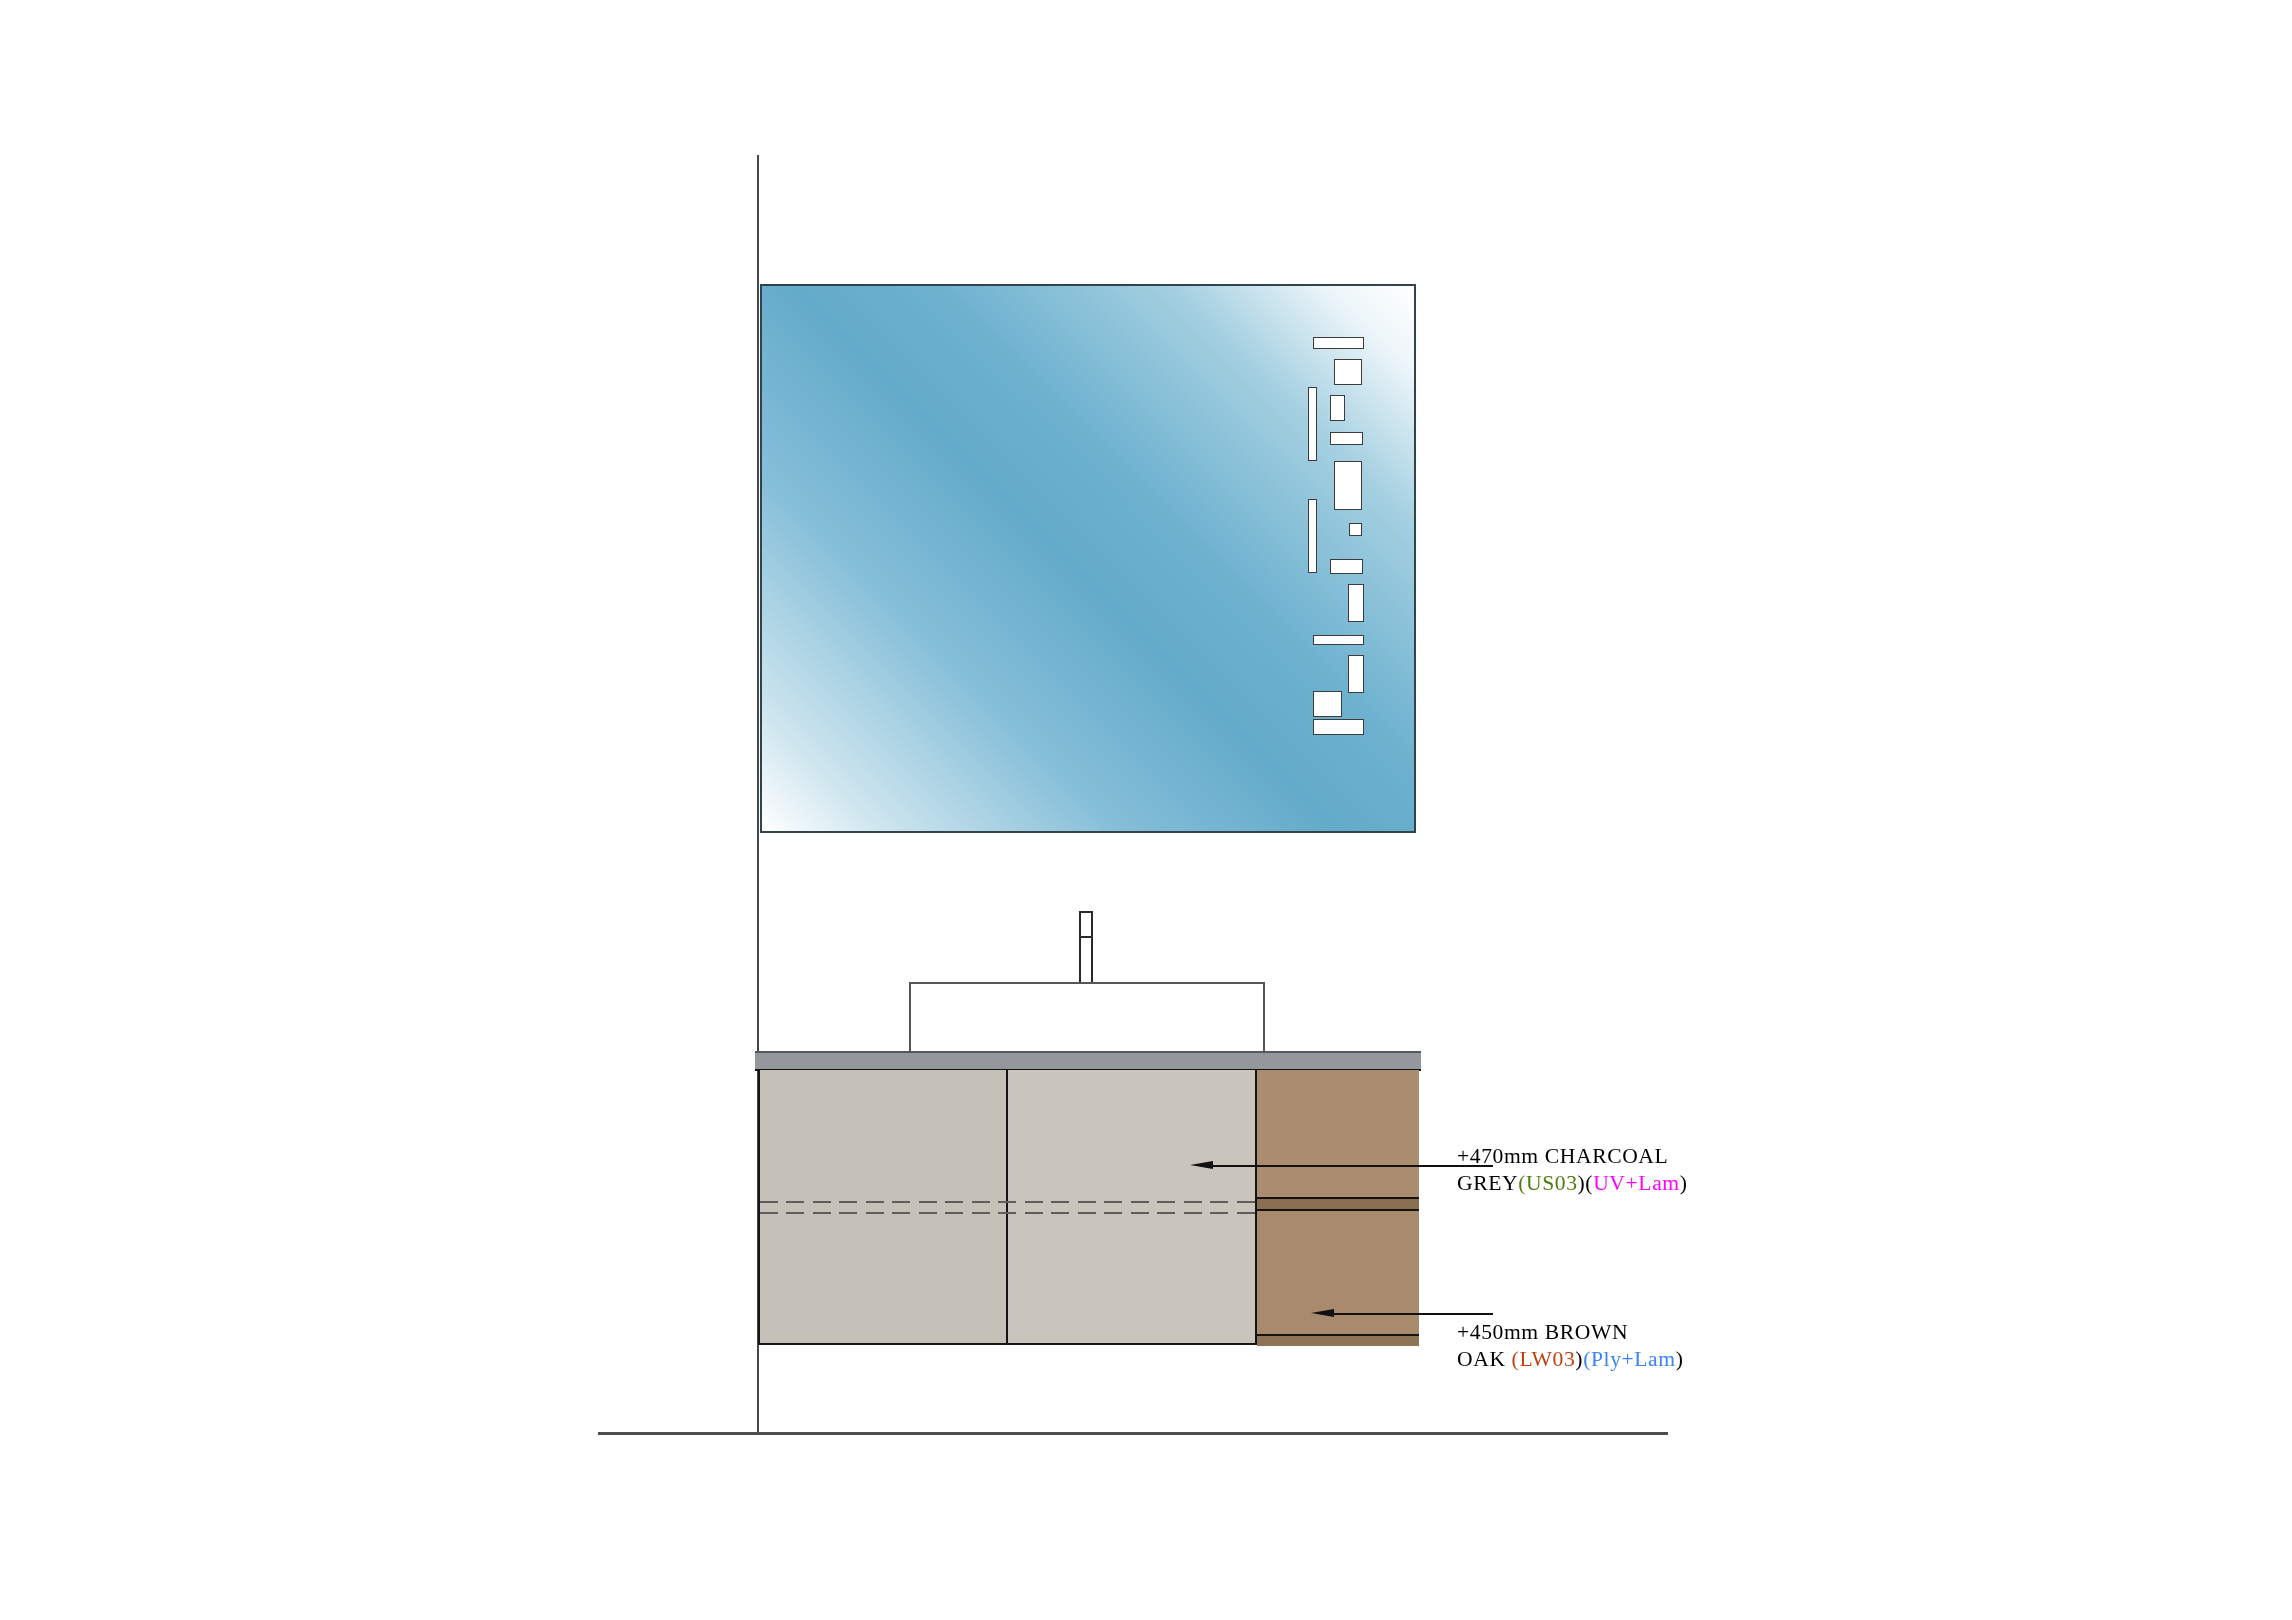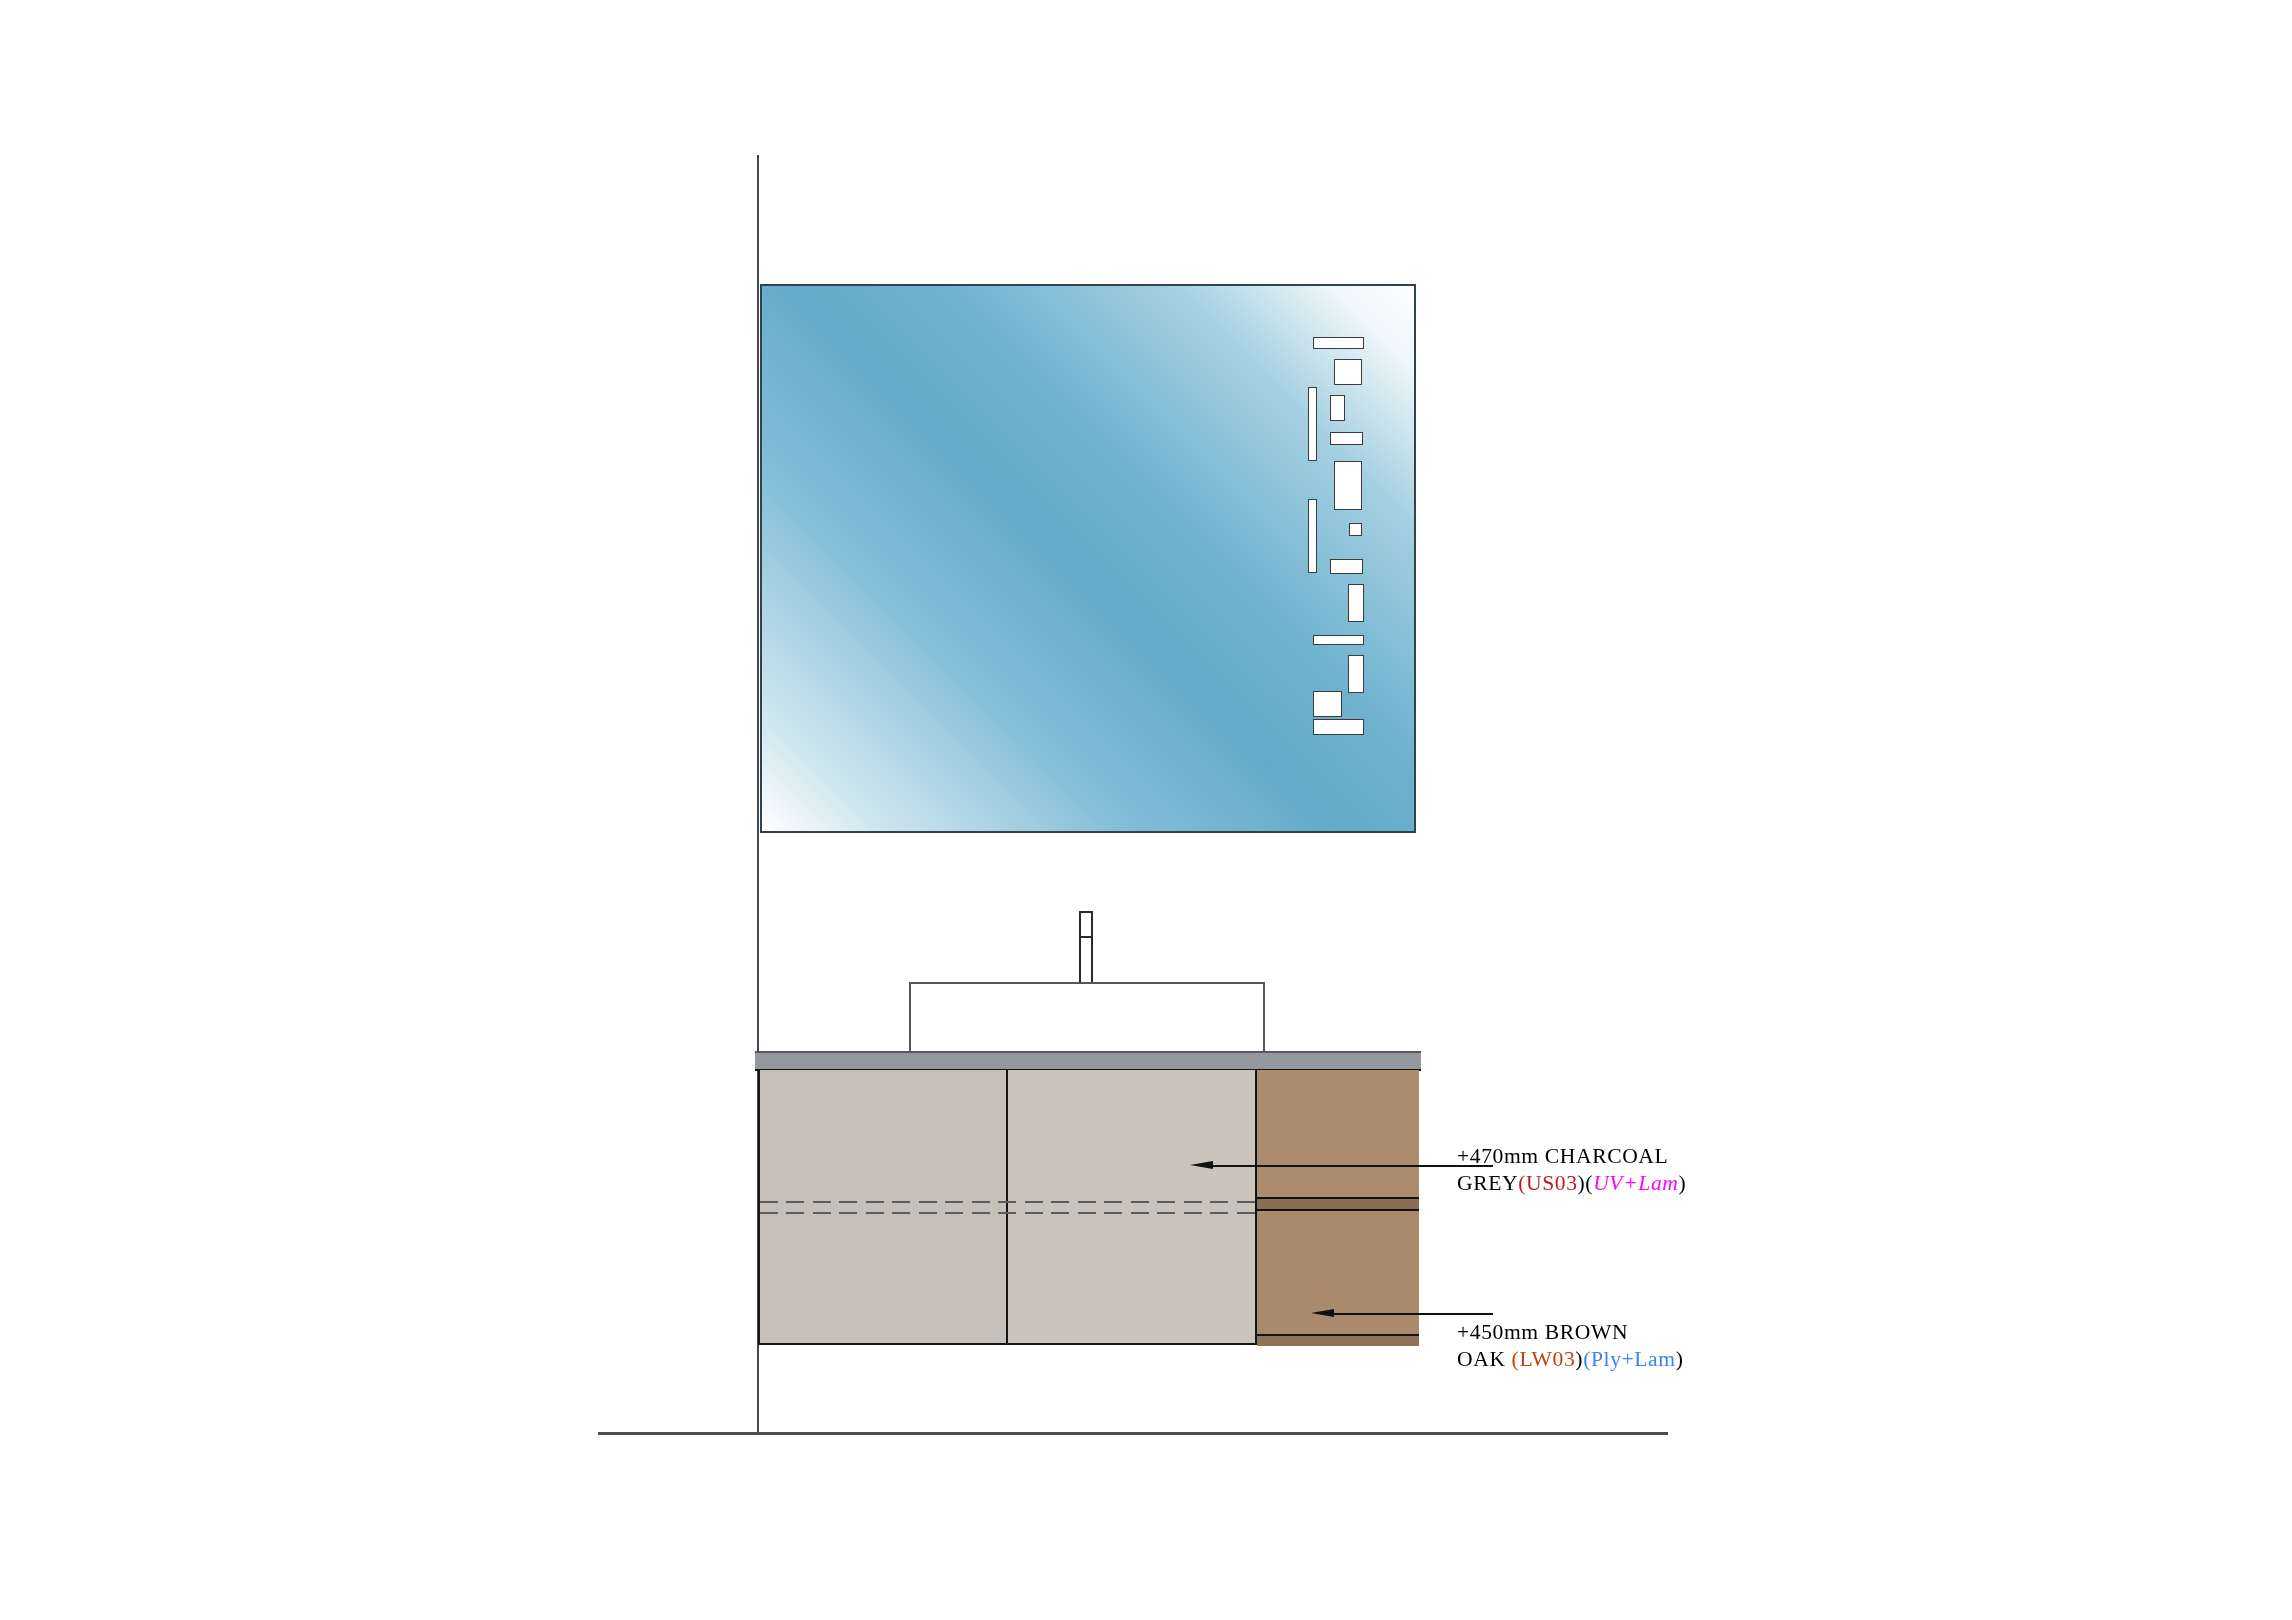--- a/index.html
+++ b/index.html
@@ -162,21 +162,21 @@
     </div>
   </div>
 
   <div class="leader leader-1"></div>
   <div class="arrowhead arrow-1"></div>
   <div class="leader leader-2"></div>
   <div class="arrowhead arrow-2"></div>
 
   <div class="annotation annotation-1">
     <span class="ann-line">+470mm CHARCOAL</span>
-    <span class="ann-line"><span style="color: rgb(0, 0, 0); text-align: center;">GREY</span><span style="color: #b91c1c;">(US03</span><span style="color: rgb(0, 0, 0);">)(</span><span style="color: rgb(255, 0, 255); font-style: italic;">UV+Lam</span><span style="color: rgb(0, 0, 0);">)</span></span>
+    <span class="ann-line"><span style="color: rgb(0, 0, 0); text-align: center;">GREY</span><span style="color: #4d7c0f;">(US03</span><span style="color: rgb(0, 0, 0);">)(</span><span style="color: rgb(255, 0, 255);">UV+Lam</span><span style="color: rgb(0, 0, 0);">)</span></span>
   </div>
 
   <div class="annotation annotation-2">
     <span class="ann-line">+450mm BROWN</span>
     <span class="ann-line"><span style="color: rgb(0, 0, 0);">OAK </span><span style="color: #c2410c;">(LW03</span><span style="color: rgb(0, 0, 0);">)</span><span style="color: #3b82f6;">(Ply+Lam</span><span style="color: rgb(0, 0, 0);">)</span></span>
   </div>
 
 </div>
 
 

